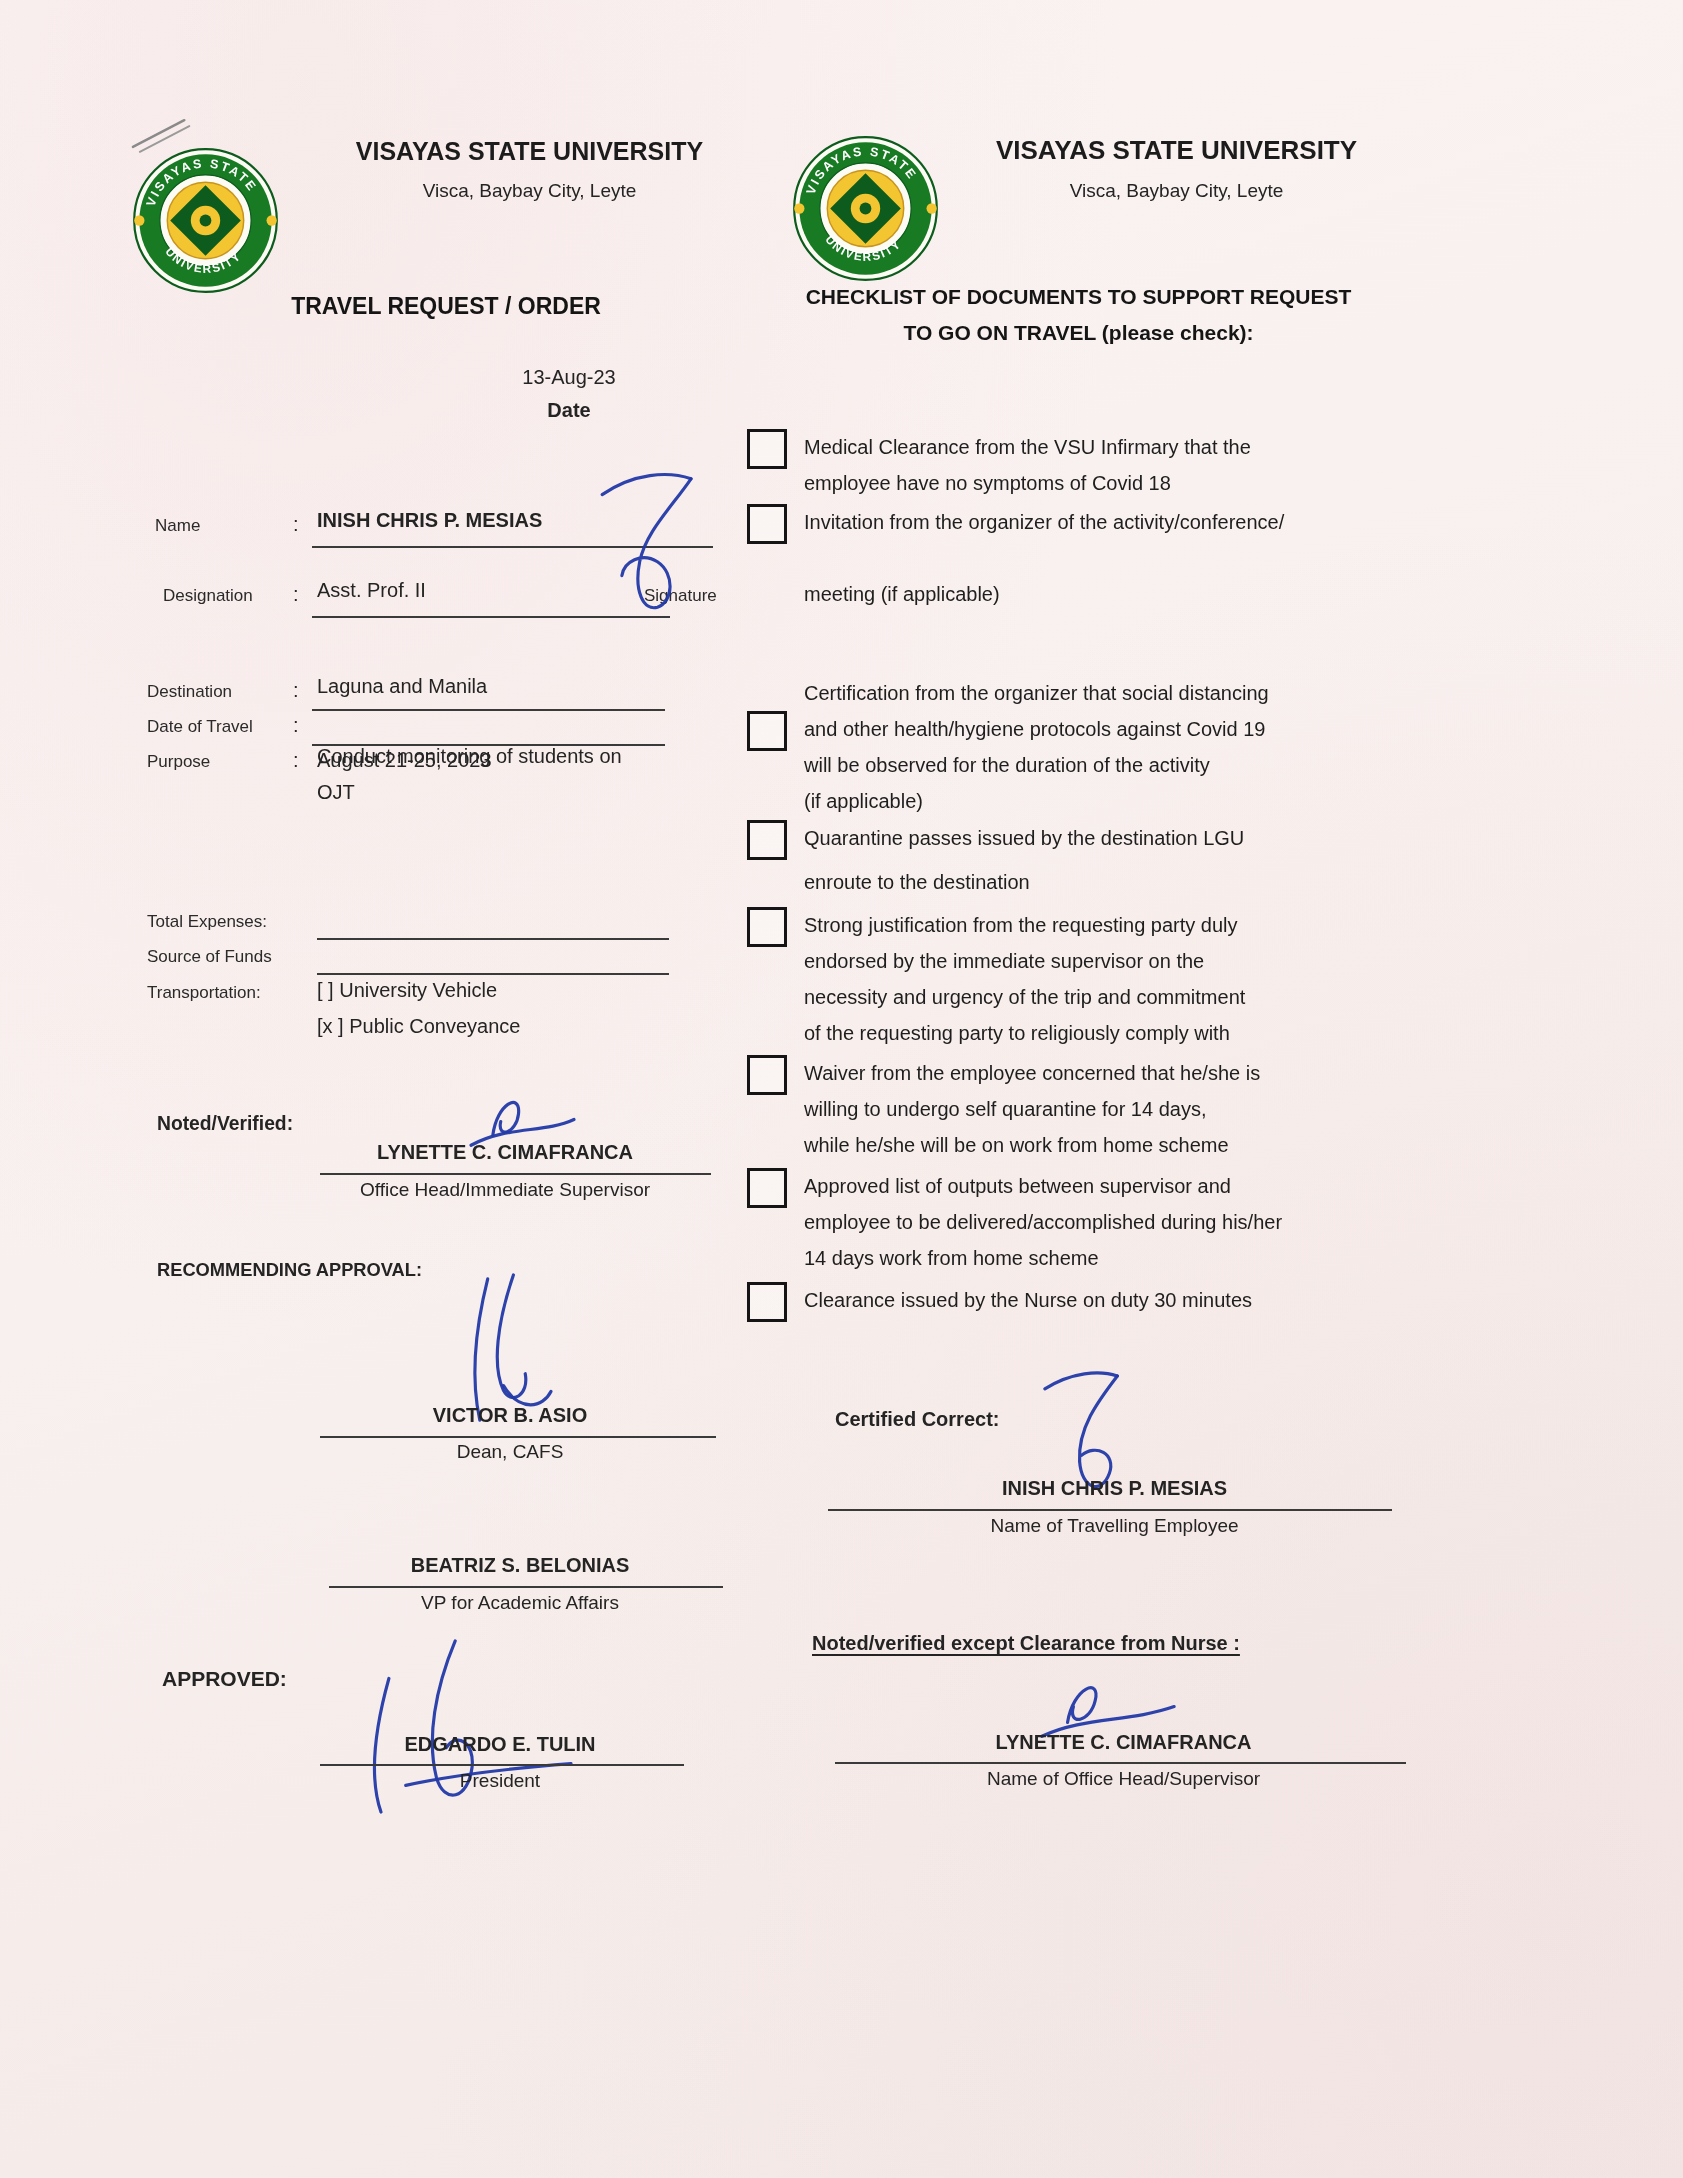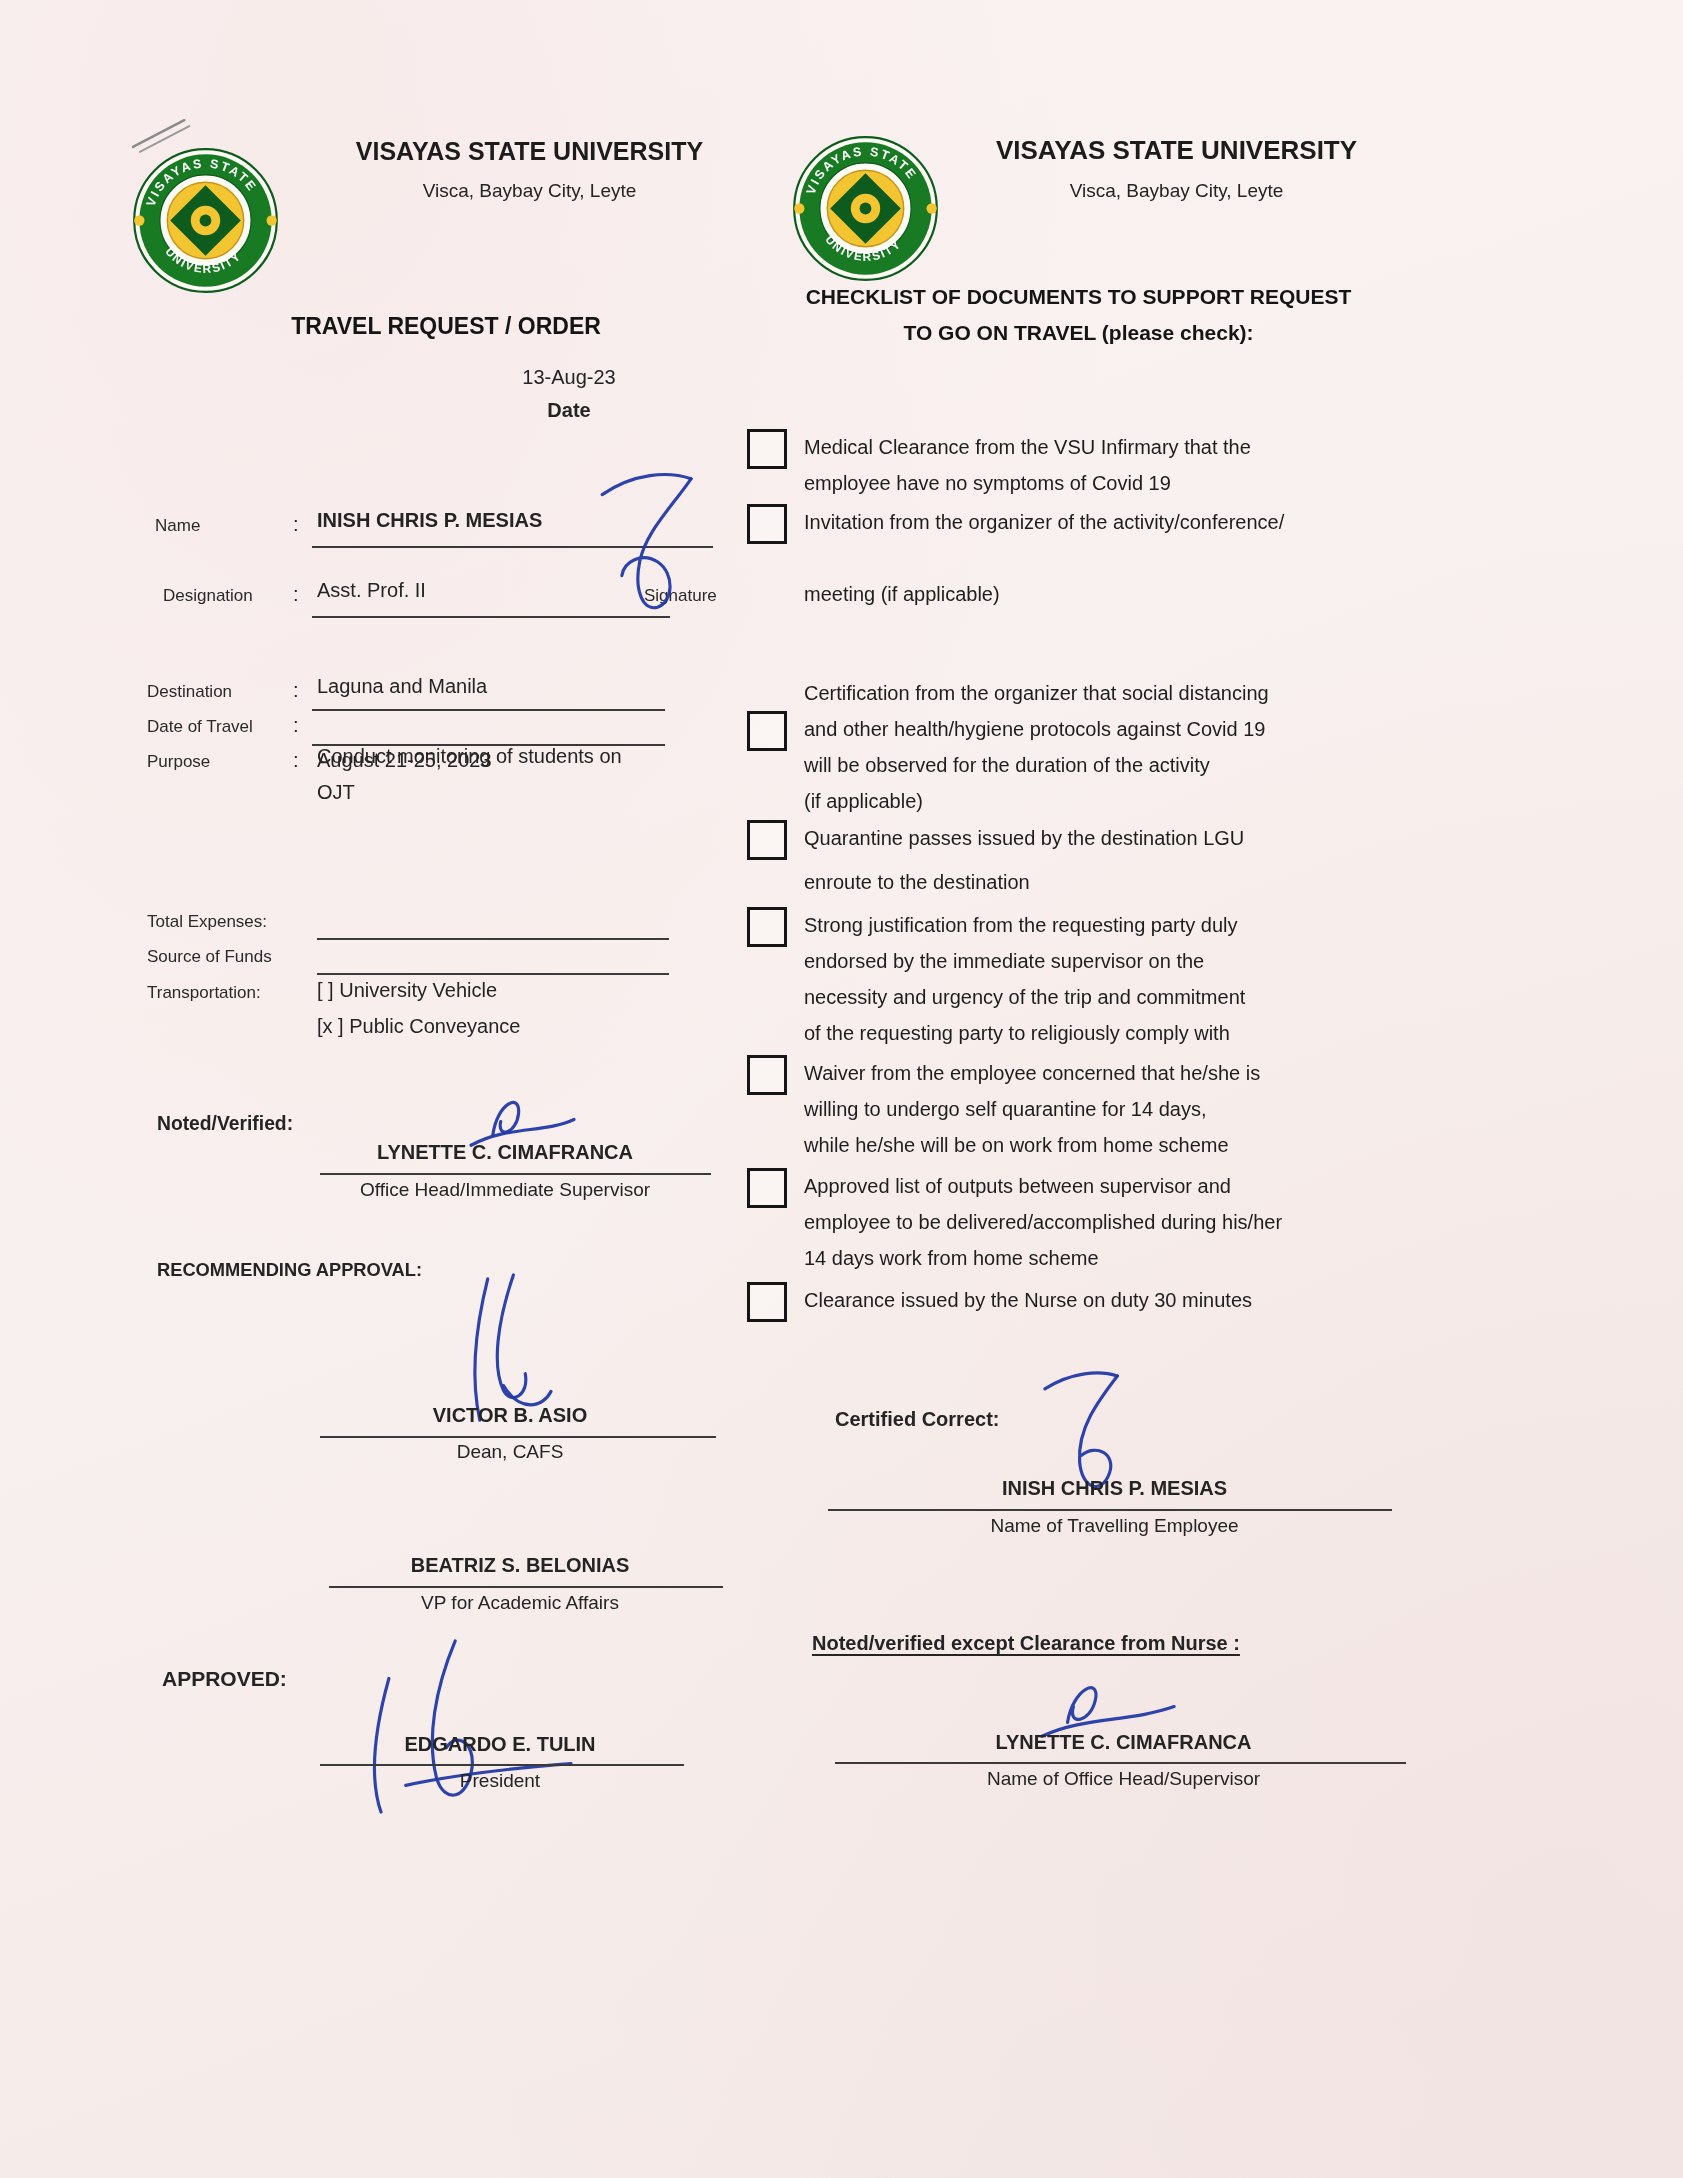--- a/index.html
+++ b/index.html
@@ -53,21 +53,21 @@
   <svg class="abs" style="left:127px; top:111px;" width="85" height="48" viewBox="0 0 86 48">
     <path d="M6,36 L58,9" stroke="#8a8a8a" stroke-width="2.5" fill="none" stroke-linecap="round"></path>
     <path d="M13,41 L63,15" stroke="#9a9a9a" stroke-width="2" fill="none" stroke-linecap="round"></path>
   </svg>
 
   <svg class="abs" style="left:132px; top:147px;" width="147" height="147" viewBox="0 0 148 148">
       <use href="#vsu-seal" xlink:href="#vsu-seal"></use>
     </svg>
   <div class="abs center b" style="left:297px; top:137px; width:465px; font-size:25px; color:#1c1c1c;">VISAYAS STATE UNIVERSITY</div>
   <div class="abs center" style="left:297px; top:180px; width:465px; font-size:19px;">Visca, Baybay City, Leyte</div>
-  <div class="abs center b" style="left:228px; top:293px; width:436px; font-size:23px; color:#151515;margin-top:20px;">TRAVEL REQUEST / ORDER</div>
+  <div class="abs center b" style="left:228px; top:293px; width:436px; font-size:23px; color:#151515;">TRAVEL REQUEST / ORDER</div>
   <div class="abs center" style="left:455px; top:366px; width:228px; font-size:20px;">13-Aug-23</div>
   <div class="abs center b" style="left:455px; top:399px; width:228px; font-size:20px;">Date</div>
 
   <svg class="abs" style="left:792px; top:135px;" width="147" height="147" viewBox="0 0 148 148">
       <use href="#vsu-seal" xlink:href="#vsu-seal"></use>
     </svg>
   <div class="abs center b" style="left:948px; top:135px; width:457px; font-size:26px; color:#1c1c1c;">VISAYAS STATE UNIVERSITY</div>
   <div class="abs center" style="left:948px; top:180px; width:457px; font-size:19px;">Visca, Baybay City, Leyte</div>
   <div class="abs center b" style="left:750px; top:285px; width:657px; font-size:21px; color:#151515;">CHECKLIST OF DOCUMENTS TO SUPPORT REQUEST</div>
   <div class="abs center b" style="left:750px; top:321px; width:657px; font-size:21px; color:#151515;">TO GO ON TRAVEL (please check):</div>
@@ -142,21 +142,21 @@
     <path d="M 95,12 C 75,60 66,110 76,150 C 84,178 108,172 112,140 C 115,114 96,104 86,120"></path>
     <path d="M 45,158 C 100,146 160,140 212,136"></path>
   </svg>
   <div class="abs center b" style="left:287px; top:1733px; width:426px; font-size:20px;">EDGARDO E. TULIN</div>
   <div class="rule" style="left:320px; top:1764px; width:364px;"></div>
   <div class="abs center" style="left:287px; top:1770px; width:426px; font-size:19px;">President</div>
 
   <div class="chk-item" style="top:429px;">
     <span class="cb" style="left:-57px; top:0;"></span>
     <div class="chk-line">Medical Clearance from the VSU Infirmary that the</div>
-    <div class="chk-line">employee have no symptoms of Covid 19</div>
+    <div class="chk-line">employee have no symptoms of Covid 18</div>
   </div>
 
   <div class="chk-item" style="top:504px;">
     <span class="cb" style="left:-57px; top:0;"></span>
     <div class="chk-line">Invitation from the organizer of the activity/conference/</div>
     <div class="chk-line gap-36">meeting (if applicable)</div>
   </div>
 
   <div class="chk-item" style="top:675px;">
     <span class="cb" style="left:-57px; top:36px;"></span>

